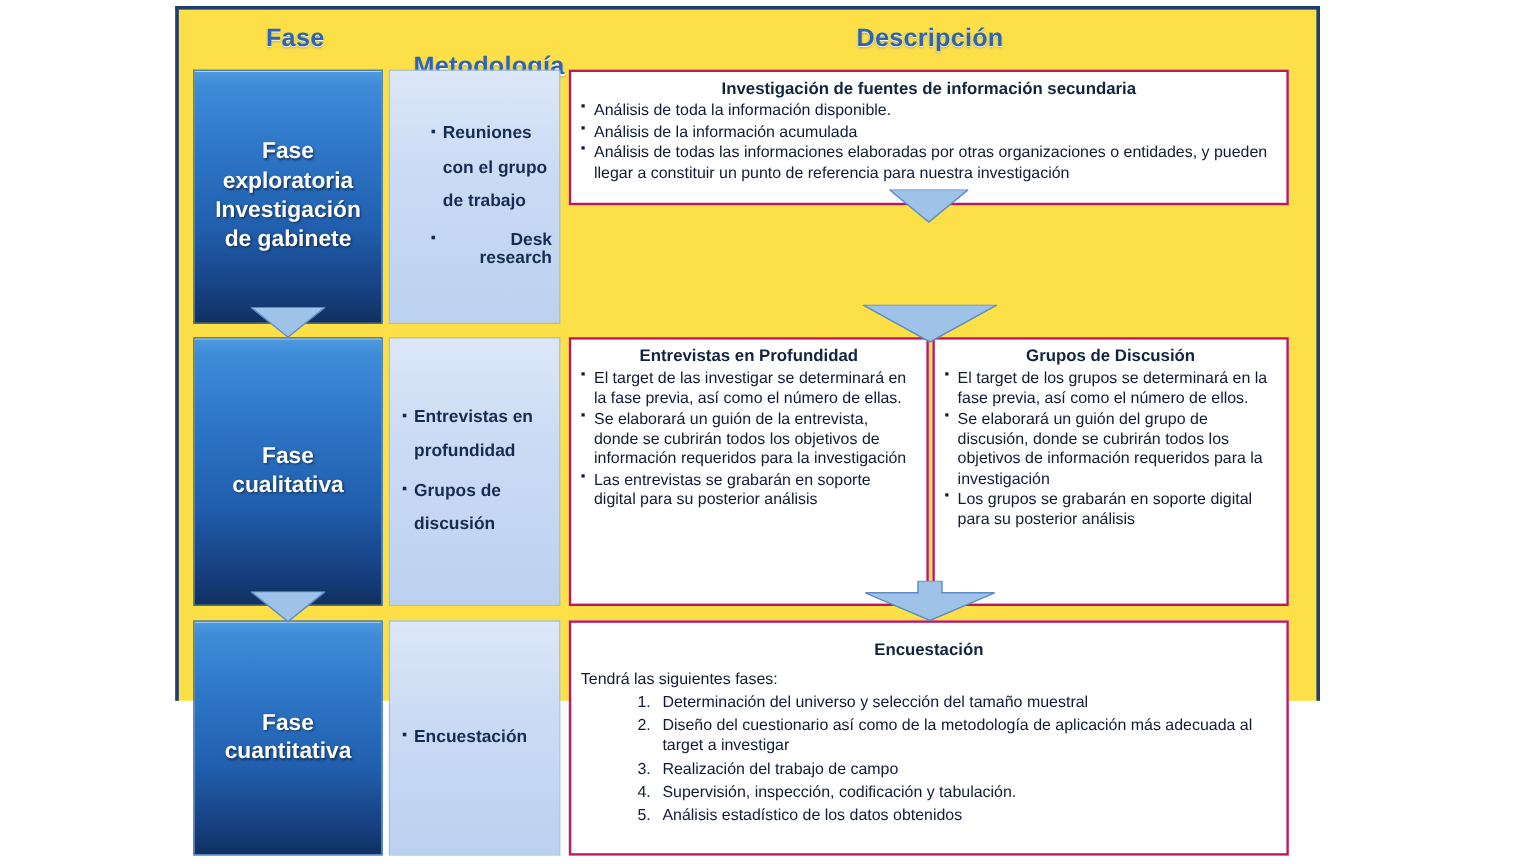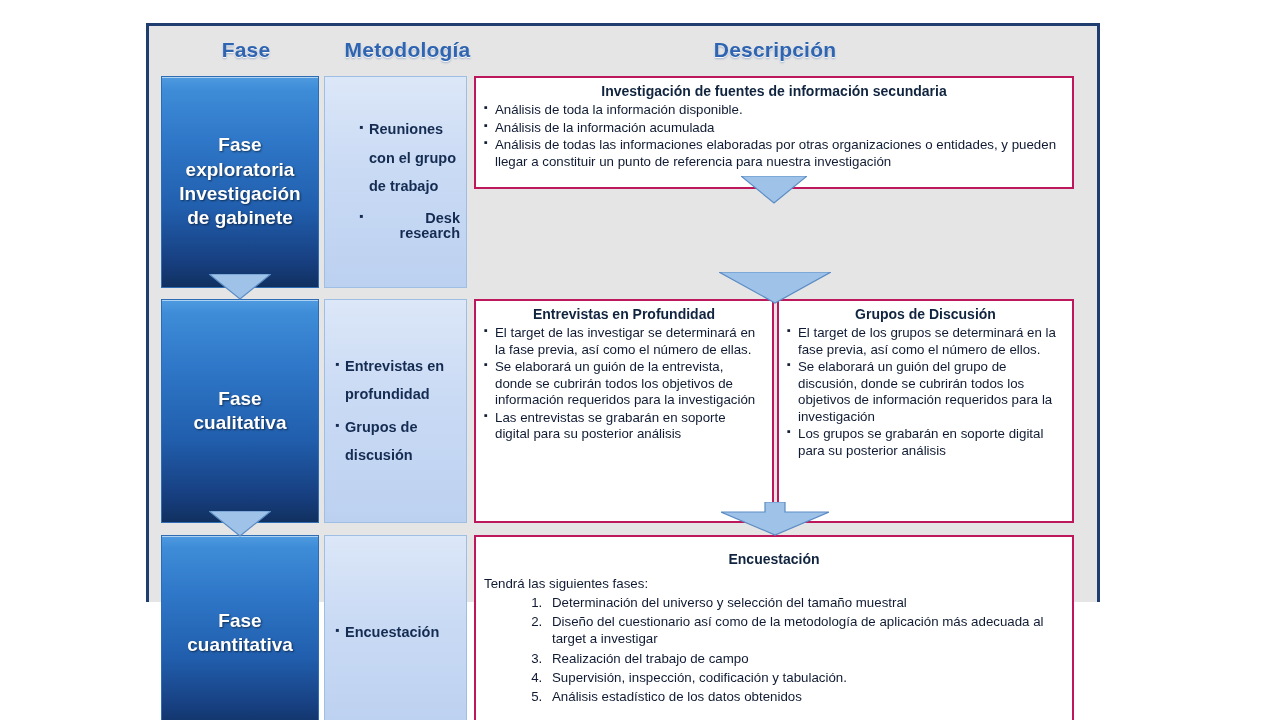--- a/index.html
+++ b/index.html
@@ -4,39 +4,39 @@
 <style>
   * { box-sizing: border-box; margin: 0; padding: 0; }
   html, body {
     width: 1280px; height: 720px;
     background: #ffffff;
     font-family: "Liberation Sans", sans-serif;
     overflow: hidden;
   }
   #frame {
     position: absolute;
-    left: 146px; top: 23px;
+    left: 146px; top: 5px;
     width: 954px; height: 579px;
     border: 3px solid #1F3D6E;
     border-bottom: none;
-    background: #e5e5e5;
+    background: #fde047;
   }
   
   .hdr {
     position: absolute;
     top: 12px;
     font-size: 21px;
     font-weight: bold;
     text-align: center;
     color: #2E64B0;
     text-shadow: 0 1px 0 rgba(255,255,255,.9), 0 2px 2px rgba(40,80,150,.35);
     letter-spacing: .2px;
   }
   #hdr-fase { left: 12px; width: 170px; }
-  #hdr-met  { left: 176px; width: 165px; }
+  #hdr-met  { left: 176px; width: 165px; margin-top: 24px; }
   #hdr-desc { left: 326px; width: 600px; }
 
   
   .phase-cell, .method-cell, .desc-box, .band {
     position: absolute;
   }
 
   
   .phase-cell {
     left: 12px;

